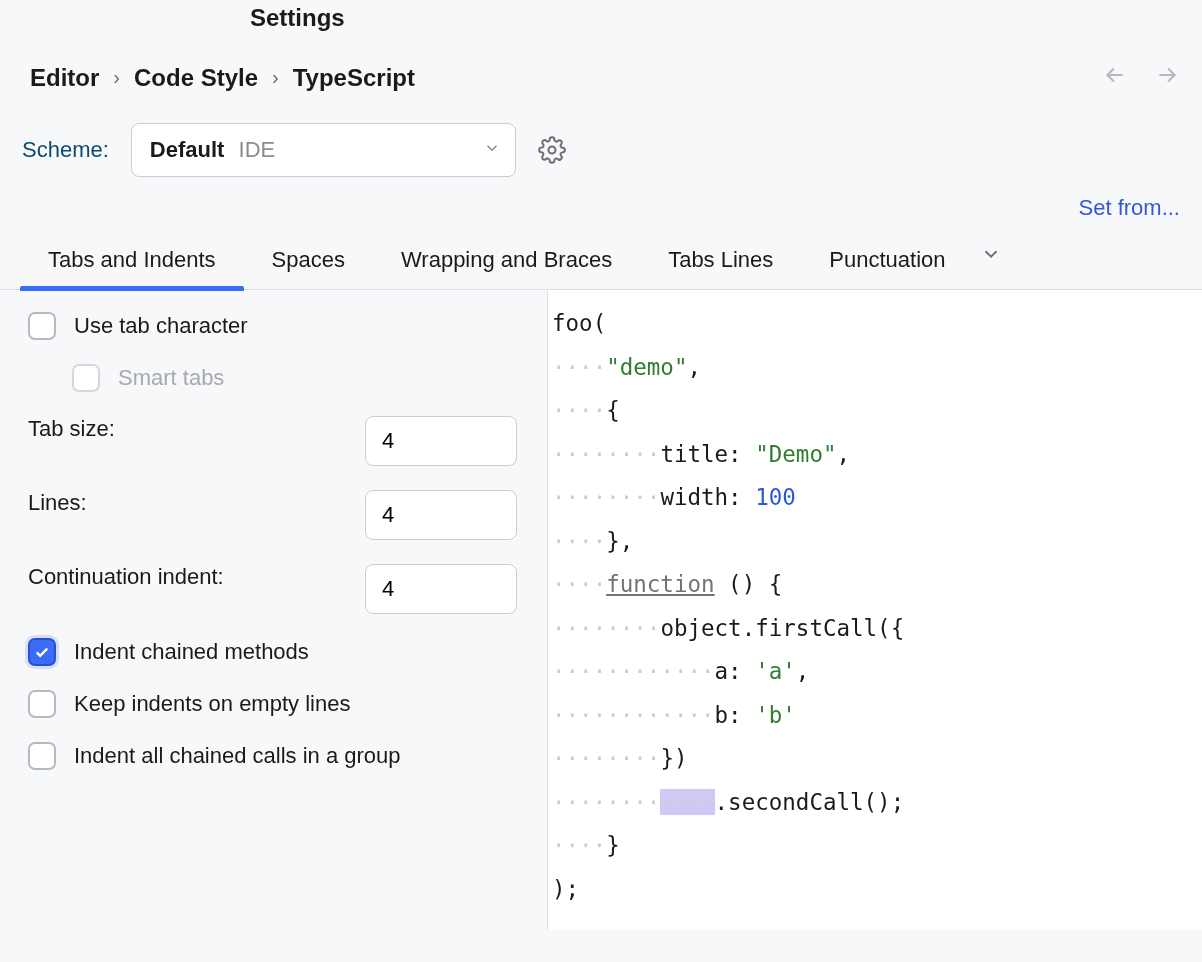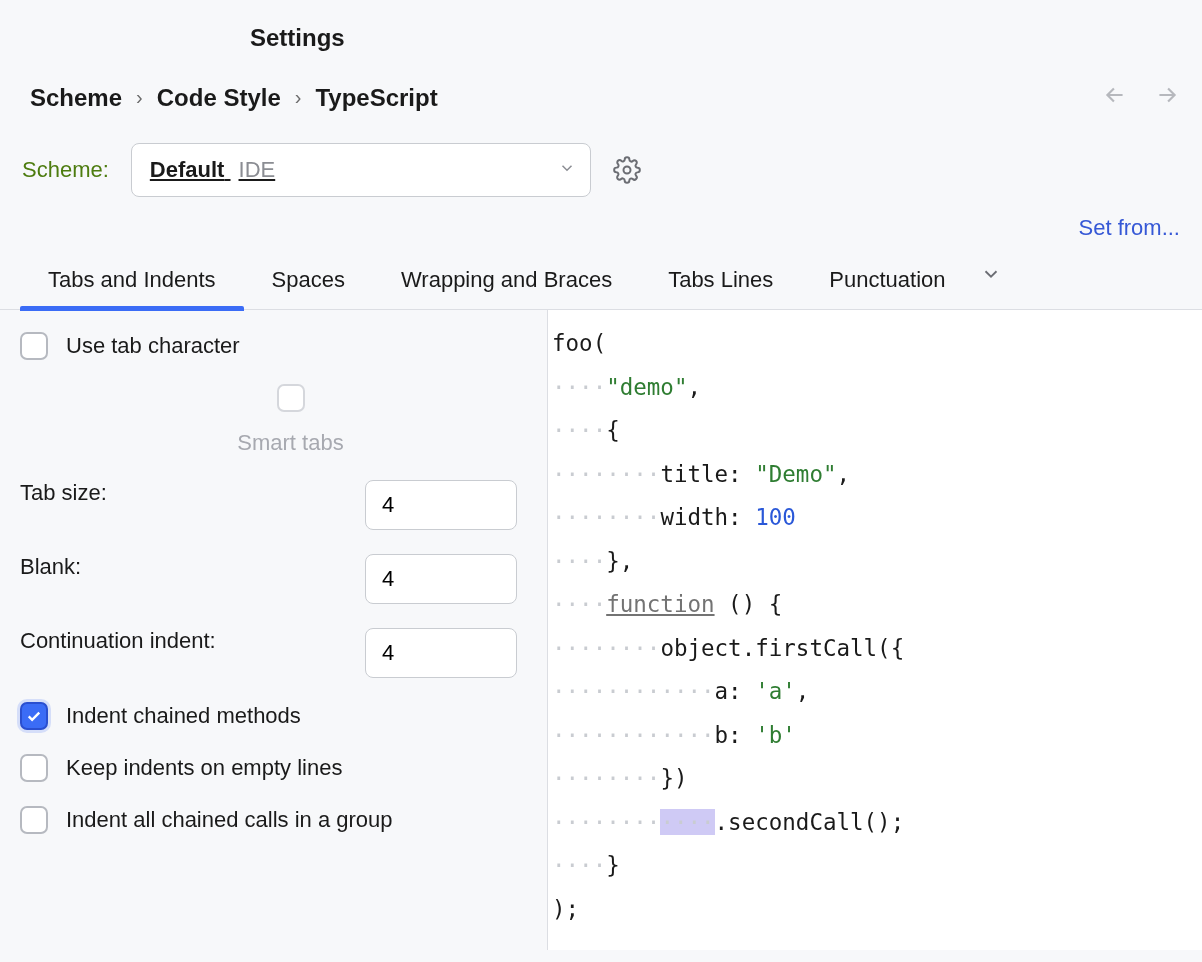--- a/index.html
+++ b/index.html
@@ -6,21 +6,21 @@
   body {
     font-family: -apple-system, BlinkMacSystemFont, "Segoe UI", Arial, sans-serif;
     background: #f7f8fa;
     color: #1a1a1a;
     font-size: 21px;
     width: 1202px;
     height: 962px;
     overflow: hidden;
   }
   .header-title {
-    padding: 24px 0 20px 250px;
+    padding: 4px 0 20px 250px;
     font-size: 24px;
     font-weight: 700;
     color: #1a1a1a;
   }
   .breadcrumb-row {
     display: flex;
     align-items: center;
     justify-content: space-between;
     padding: 10px 22px 20px 30px;
   }
@@ -41,34 +41,33 @@
     color: #b6b8bd;
   }
   .nav-arrows svg { width: 26px; height: 26px; }
 
   .scheme-row {
     display: flex;
     align-items: center;
     padding: 10px 30px 10px 22px;
     gap: 22px;
   }
-  .scheme-label { font-size: 22px; color:#4d7c0f; }
+  .scheme-label { font-size: 22px; color:#0c4a6e; }
   .scheme-select {
     display: flex;
     align-items: center;
     justify-content: space-between;
-    width: 460px;
+    width: 385px;
     height: 54px;
     background: #fff;
     border: 1.5px solid #c9ccd1;
     border-radius: 8px;
     padding: 0 14px 0 18px;
     font-size: 22px;
     cursor: pointer;
-    text-decoration: underline;
   }
   .scheme-select .s-name { font-weight: 700; }
   .scheme-select .s-tag { color: #8b8d93; margin-left: 8px; font-weight:400; }
   .scheme-select .chev { color: #8b8d93; }
   .gear-btn { color:#6b6d73; cursor:pointer; display:flex; align-items:center; }
 
   .setfrom-row {
     text-align: right;
     padding: 8px 22px 12px 0;
   }
@@ -103,21 +102,21 @@
   }
   .tab-overflow { color:#6b6d73; padding: 10px 6px; cursor:pointer; }
 
   .content {
     display: flex;
     height: 640px;
   }
   .left-panel {
     width: 548px;
     border-right: 1.5px solid #dcdee3;
-    padding: 22px 30px 20px 20px;
+    padding: 22px 30px 20px 28px;
   }
   .chk-row {
     display: flex;
     align-items: center;
     gap: 18px;
     margin-bottom: 24px;
     font-size: 22px;
   }
   .chk {
     width: 28px; height: 28px;
@@ -128,21 +127,21 @@
     cursor:pointer;
     flex-shrink:0;
   }
   .chk.checked {
     background: #3b6cf6;
     border-color: #2a4fd0;
     box-shadow: 0 0 0 3px rgba(59,108,246,0.18);
   }
   .chk.checked svg { stroke:#fff; }
   .chk.disabled { border-color:#d5d7dc; cursor:default; }
-  .chk-row.sub { padding-left: 44px; color:#a7a9b0;flex-direction:column; }
+  .chk-row.sub { padding-left: 44px; color:#a7a9b0; }
 
   .num-row {
     display:flex;
     align-items:flex-start;
     justify-content:space-between;
     margin-bottom: 24px;
     font-size:22px;
   }
   .num-input {
     width: 152px; height: 50px;
@@ -171,21 +170,21 @@
   .kw { color:#737373;text-decoration:underline; }
   .hl { background:#cfcaf5; }
 </style>
 </head>
 <body>
 
 <div class="header-title">Settings</div>
 
 <div class="breadcrumb-row">
   <div class="breadcrumb">
-    <span class="crumb">Scheme</span>
+    <span class="crumb">Editor</span>
     <span class="sep">›</span>
     <span class="crumb">Code Style</span>
     <span class="sep">›</span>
     <span class="crumb">TypeScript</span>
   </div>
   <div class="nav-arrows">
     <span>
       <svg viewBox="0 0 24 24" fill="none" stroke="currentColor" stroke-width="2">
           <path d="M19 12H5M11 6l-6 6 6 6"></path>
         </svg>
@@ -248,21 +247,21 @@
       <span class="chk disabled"></span>
       <span>Smart tabs</span>
     </div>
 
     <div class="num-row">
       <span>Tab size:</span>
       <input class="num-input" value="4" style="">
     </div>
 
     <div class="num-row">
-      <span>Blank:</span>
+      <span>Lines:</span>
       <input class="num-input" value="4" style="">
     </div>
 
     <div class="num-row">
       <span>Continuation indent:</span>
       <input class="num-input" value="4" style="">
     </div>
 
     <div class="chk-row">
       <span class="chk checked">

